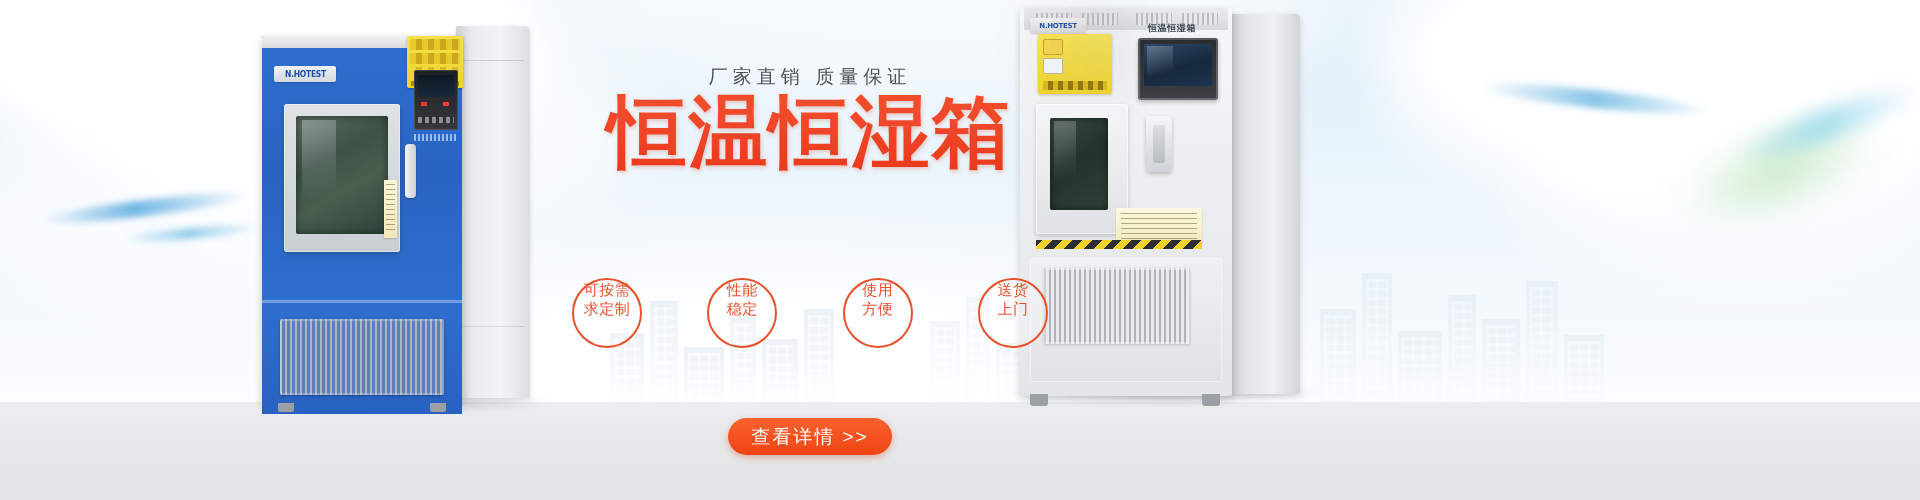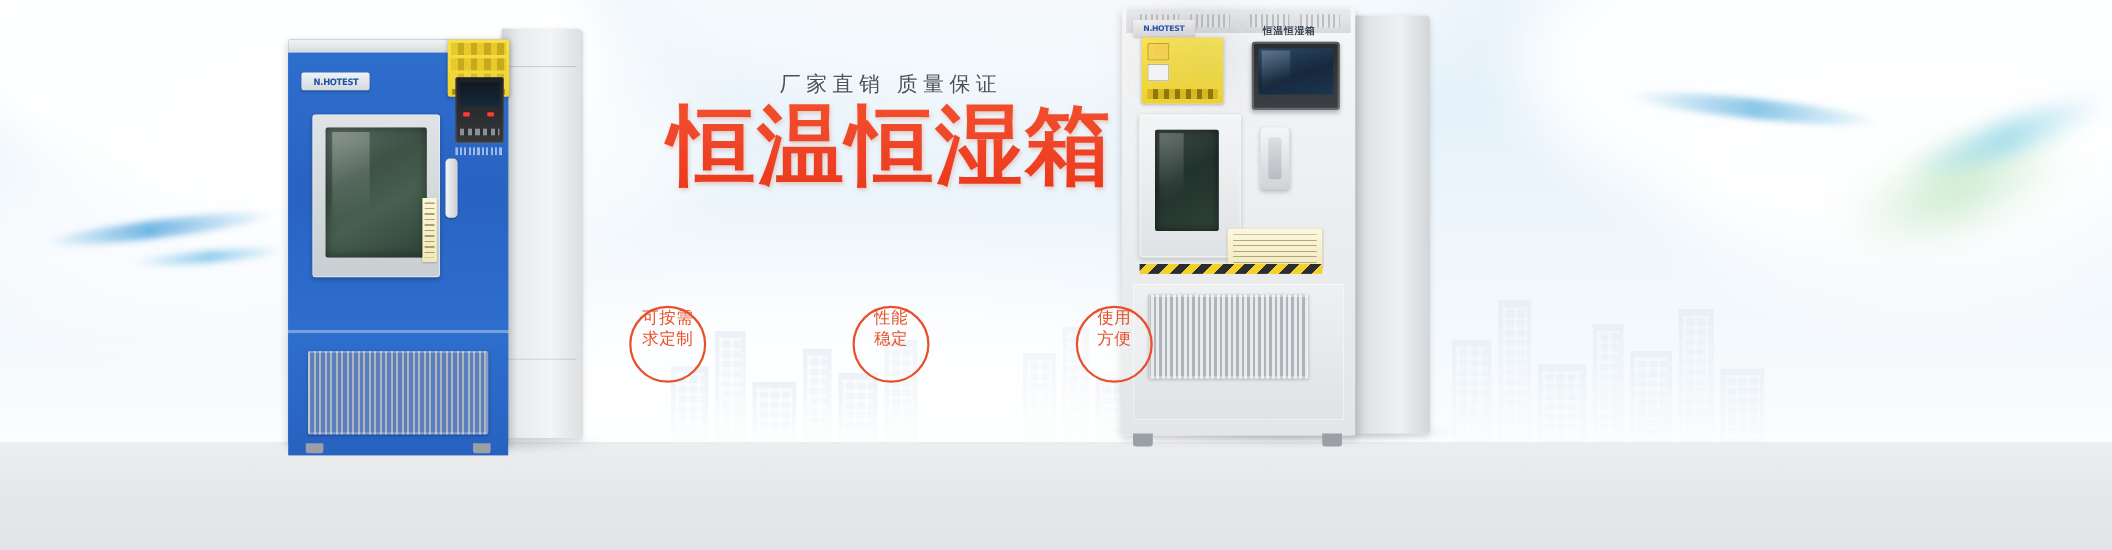--- a/index.html
+++ b/index.html
@@ -378,17 +378,24 @@
         <i>求定制</i>
       </div>
       <div class="badge">
         <i>性能</i>
         <i>稳定</i>
       </div>
       <div class="badge">
         <i>使用</i>
         <i>方便</i>
       </div>
+      <div class="badge">
+        <i>送货</i>
+        <i>上门</i>
+      </div>
     </div>
 
+    <div class="cta">
+      <span>查看详情 &gt;&gt;</span>
+    </div>
 
   </div>
 </div>
 
 </body></html>

